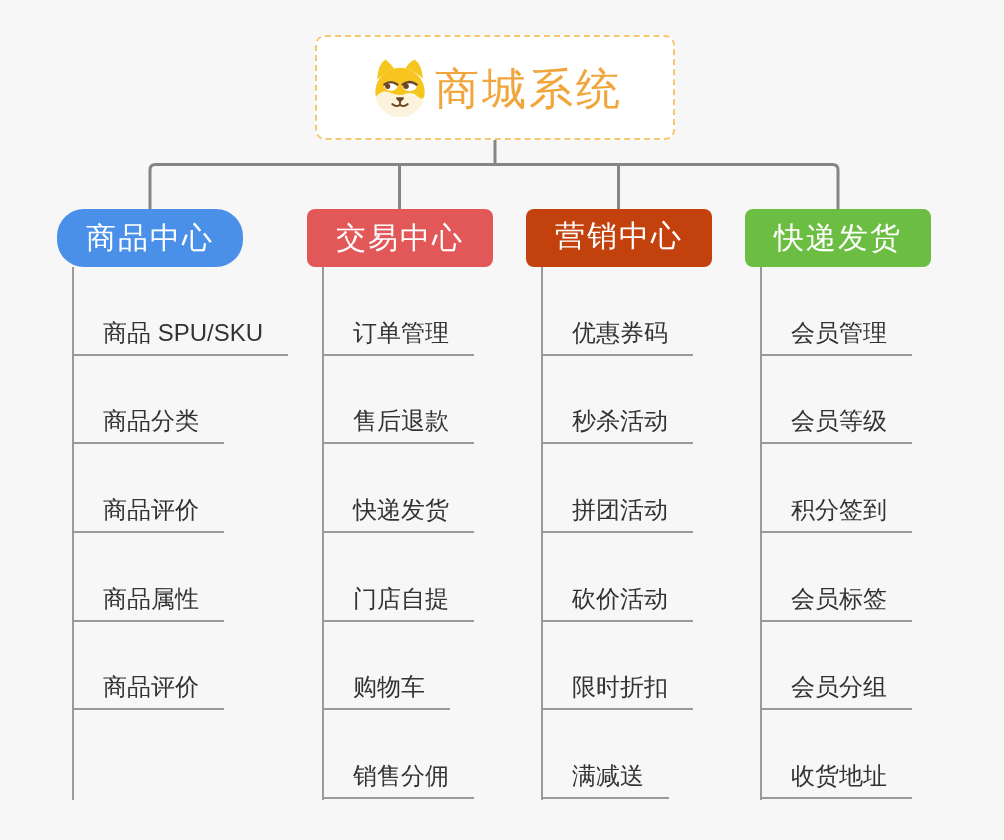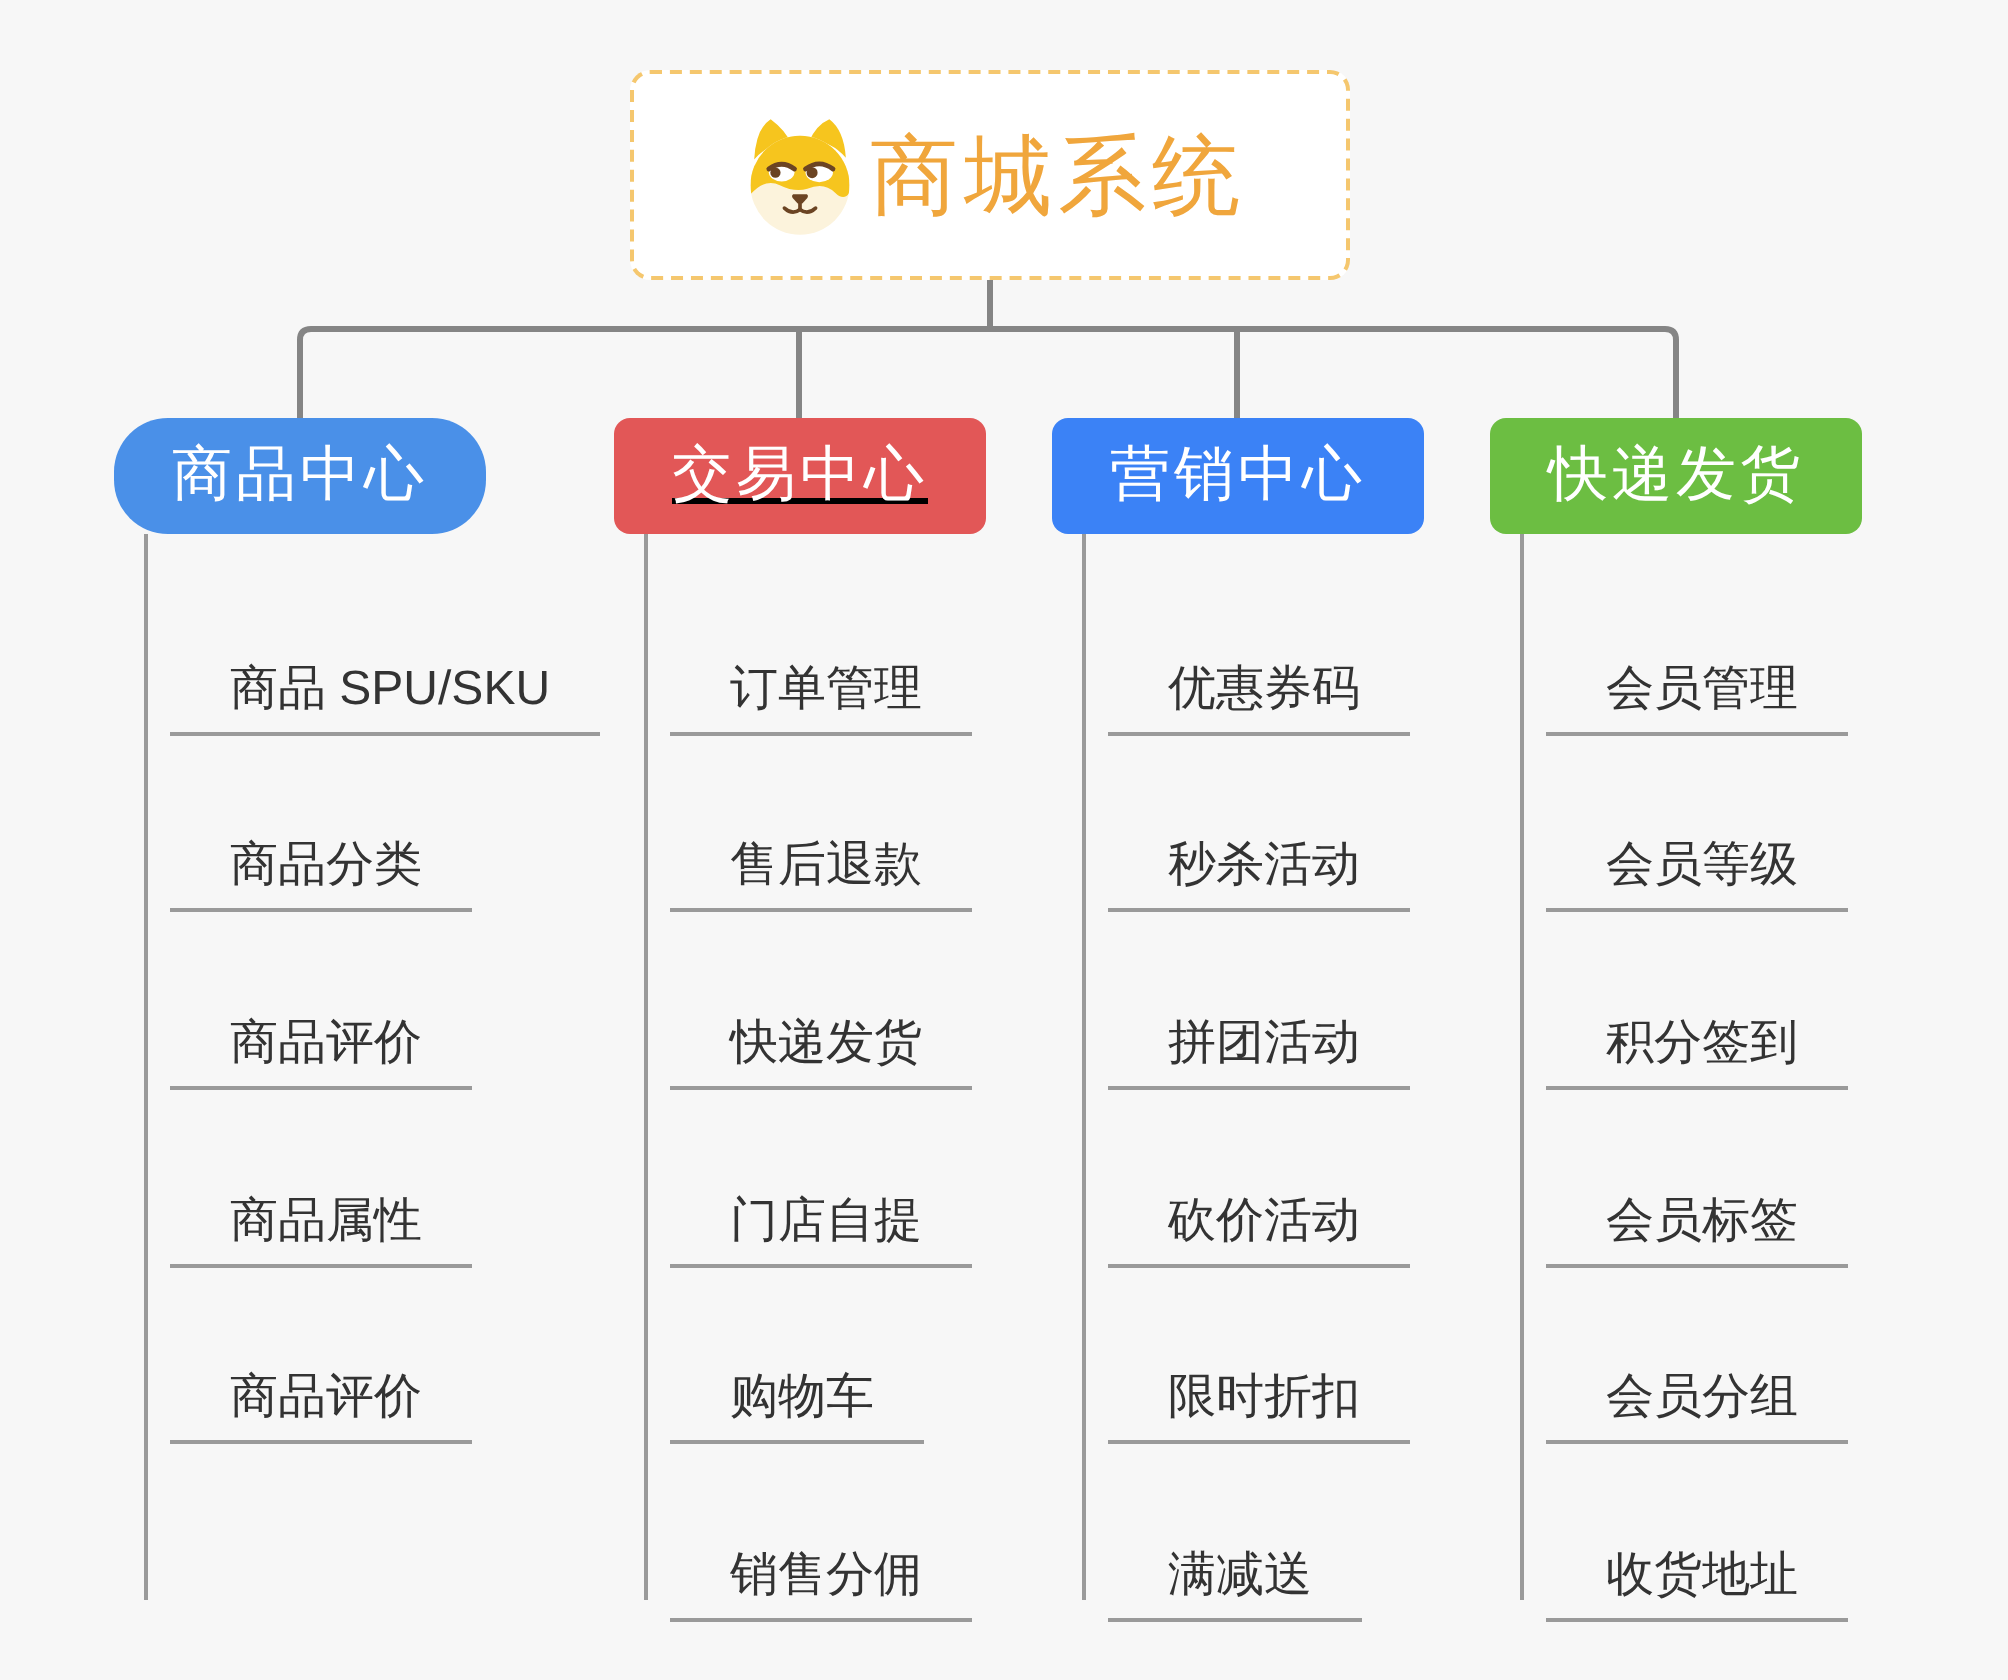--- a/index.html
+++ b/index.html
@@ -35,39 +35,39 @@
     font-size:44px;
     letter-spacing:3px;
     font-weight:500;
     line-height:1;
     padding-top:2px;
   }
   .shiba{width:66px;height:62px;flex:0 0 auto;}
   
   .branch{position:absolute;top:209px;width:260px;}
   .col1{left:57px;}
-  .col2{left:307px;text-decoration:underline;}
+  .col2{left:307px;}
   .col3{left:526px;}
   .col4{left:745px;}
   .branch-box{
     width:186px;height:58px;
     border-radius:8px;
     color:#ffffff;
     font-size:30px;letter-spacing:2px;
     line-height:58px;text-align:center;
     box-sizing:border-box;
   }
   .vline{
     position:absolute;left:15px;top:58px;
     width:2px;height:533px;
     background:#9a9a9a;
   }
   .items{
     position:absolute;left:16px;top:58px;
-    margin:12px;padding:0;list-style:none;
+    margin:0;padding:0;list-style:none;
   }
   .item{
     height:88.7px;
     box-sizing:border-box;
     display:flex;align-items:flex-end;
     width:fit-content;
     padding:0 25px 0 30px;
     border-bottom:2px solid #9a9a9a;
     white-space:nowrap;
   }
@@ -160,21 +160,21 @@
       <li class="item">
           <span>购物车</span>
         </li>
       <li class="item">
           <span>销售分佣</span>
         </li>
     </ul>
   </div>
 
   <div class="branch col3">
-    <div class="branch-box" style="background: #3b82f6;">营销中心</div>
+    <div class="branch-box" style="background: #c2410c; font-family: Liberation Mono, monospace;">营销中心</div>
     <div class="vline"></div>
     <ul class="items">
       <li class="item">
           <span>优惠券码</span>
         </li>
       <li class="item">
           <span>秒杀活动</span>
         </li>
       <li class="item">
           <span>拼团活动</span>

